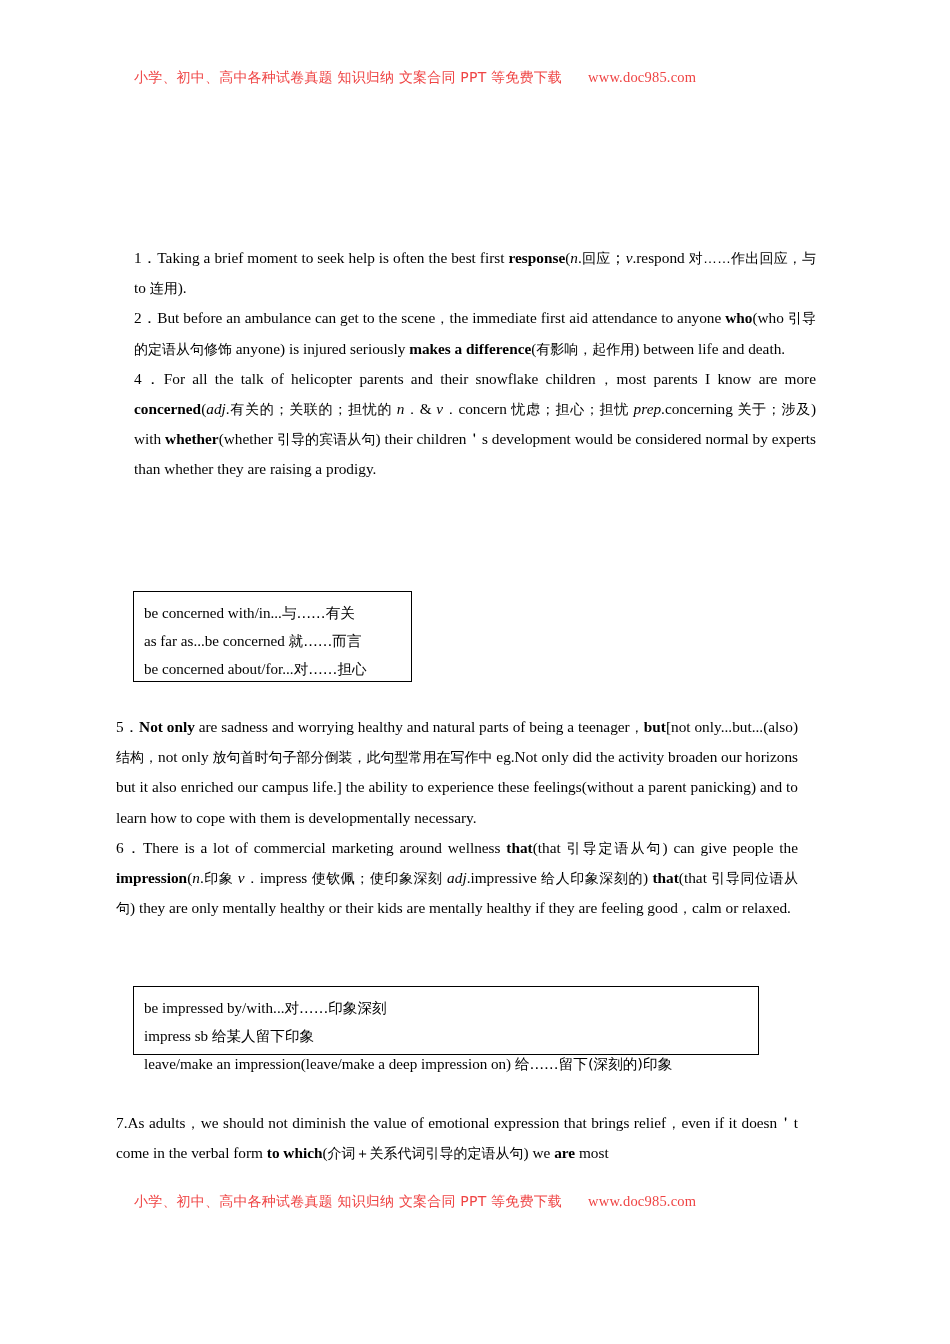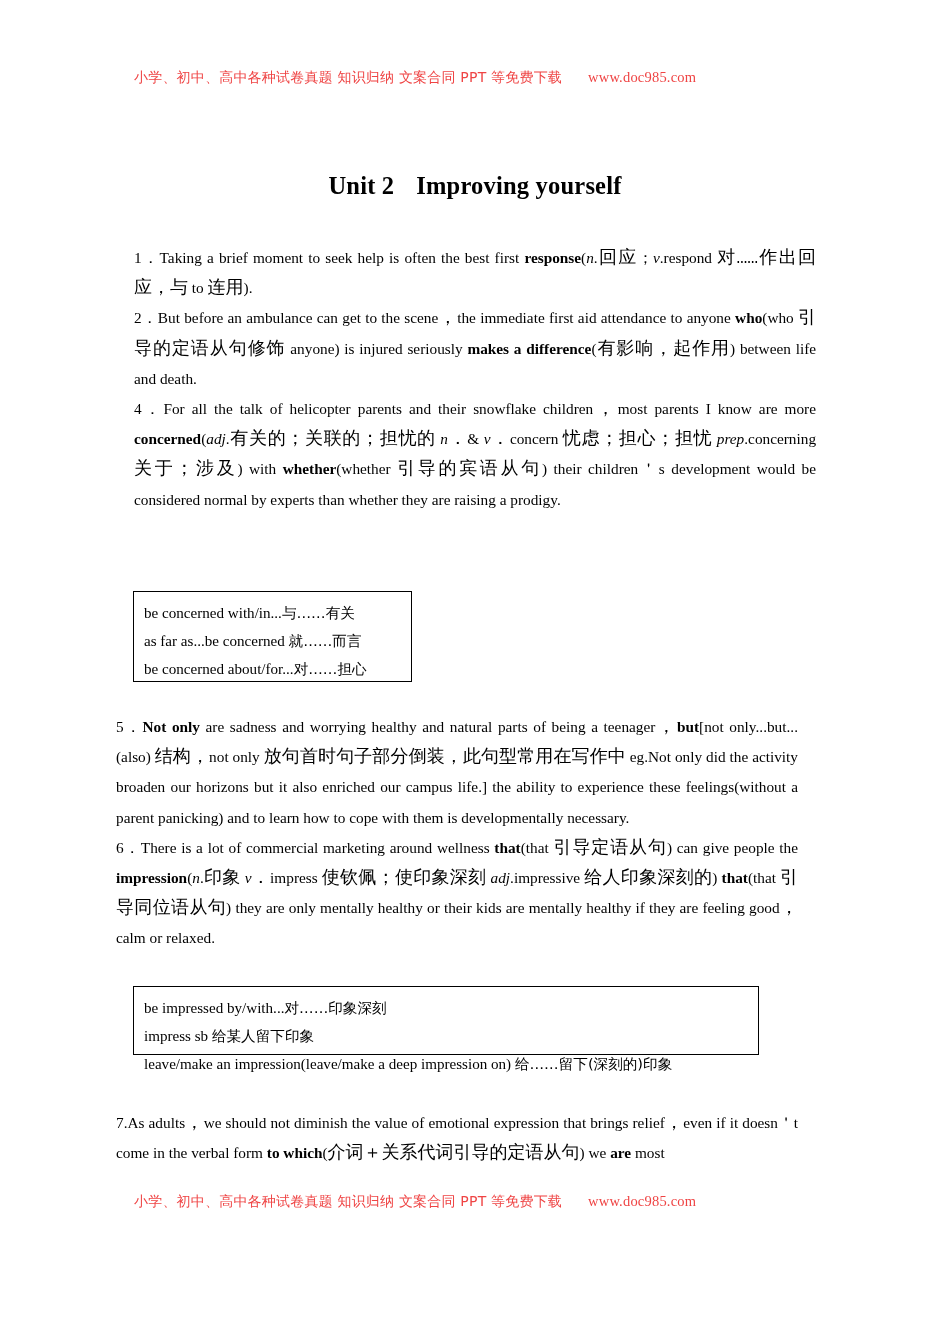--- a/index.html
+++ b/index.html
@@ -70,22 +70,22 @@
   b, strong { font-weight: bold; }
   i, em { font-style: italic; }
 
   
   .zh {
     font-family: "DejaVu Sans", "Liberation Sans", sans-serif;
     font-size: 14.6px;
   }
   
   .zhs {
-    font-family: Liberation Mono, monospace;
-    font-size: 18px;
+    font-family: Liberation Sans, sans-serif;
+    font-size: 14px;
   }
   .num { font-family: "Liberation Serif", serif; }
 
   
   .box {
     border: 1px solid #000000;
     box-sizing: border-box;
     padding: 7px 10px 0 10px;
     margin: 0;
   }
@@ -115,23 +115,20 @@
 </style>
 </head>
 <body>
 
 <div class="page">
 
   <div class="running" id="running-header">
     <span class="han">小学、初中、高中各种试卷真题 知识归纳 文案合同 PPT 等免费下载</span><span class="gap"></span><span class="url">www.doc985.com</span>
   </div>
 
-  <div class="doc-title">
-    <span>Unit 2</span><span class="sp"></span><span>Improving yourself</span>
-  </div>
 
   <div class="content">
 
     <p class="para">
       <span class="num">1．</span><span>Taking a brief moment to seek help is often the best first <b>response</b>(<i>n</i>.<span class="zhs">回应</span>；<i>v</i>.respond <span class="zhs">对……作出回应，与</span> to <span class="zhs">连用</span>).</span>
     </p>
 
     <p class="para">
       <span class="num">2．</span><span>But before an ambulance can get to the scene<span class="zhs">，</span>the immediate first aid attendance to anyone <b>who</b>(who <span class="zhs">引导的定语从句修饰</span> anyone) is injured seriously <b>makes a difference</b>(<span class="zhs">有影响，起作</span><span class="zhs">用</span>) between life and death.</span>
     </p>

